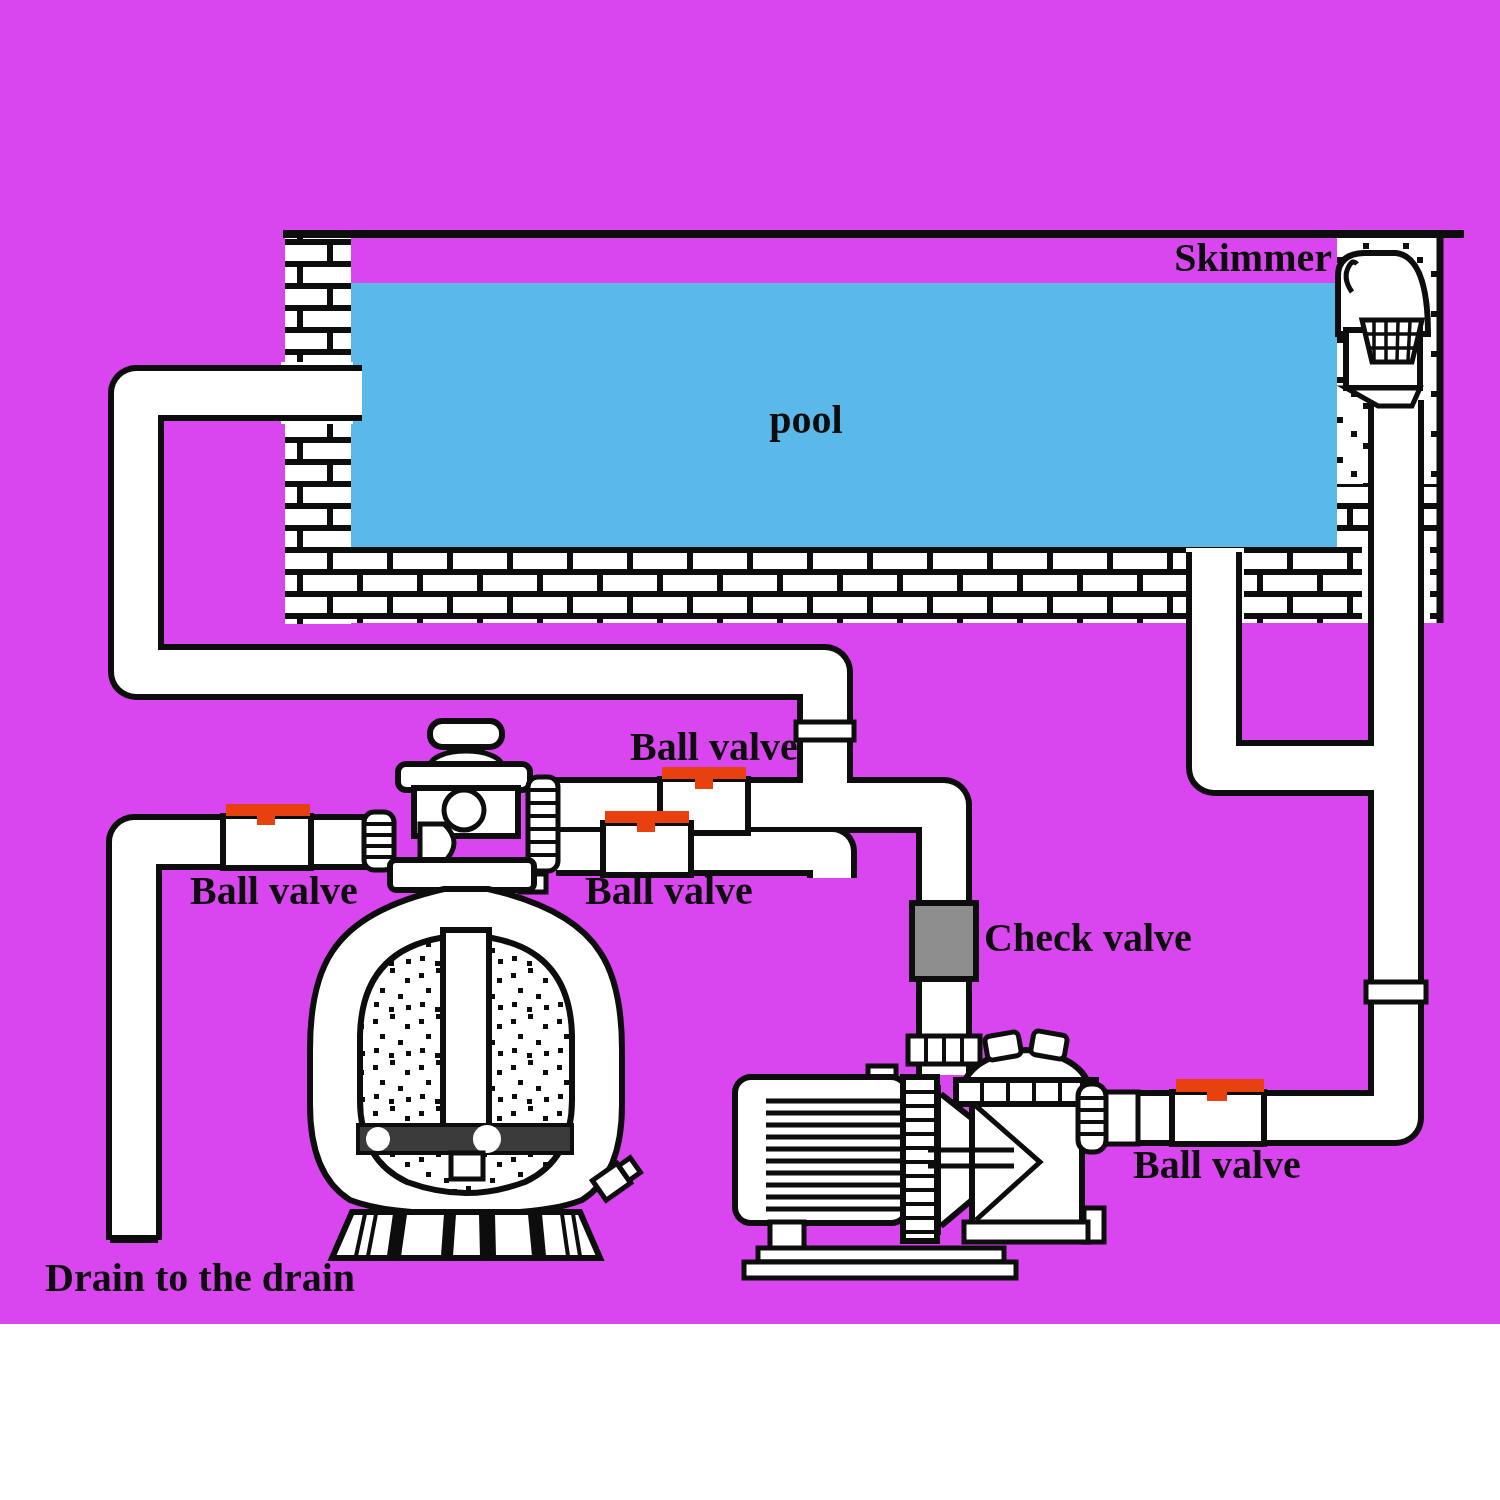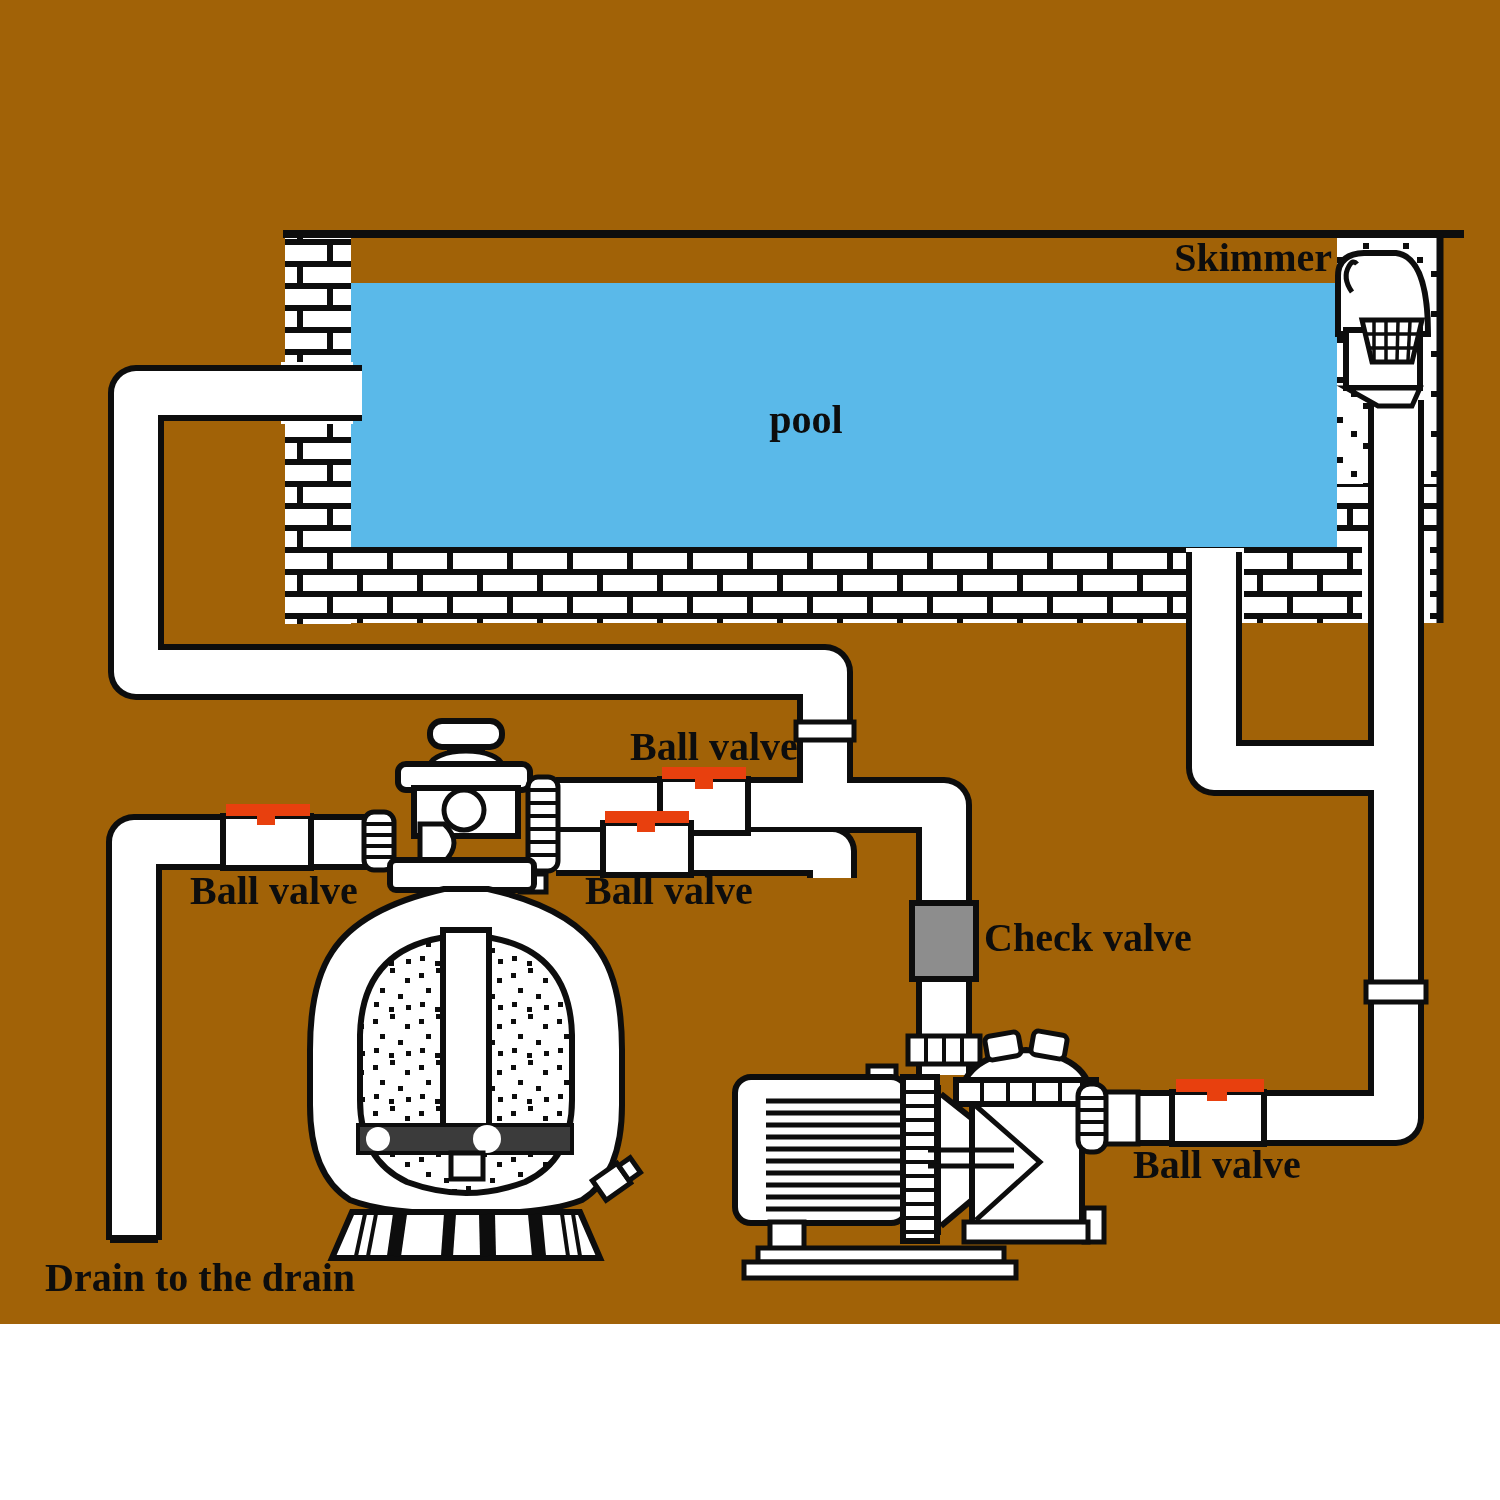--- a/index.html
+++ b/index.html
@@ -1,16 +1,16 @@
 <!DOCTYPE html>
 <html><head>
 <meta charset="utf-8">
 <style>
   html,body{margin:0;padding:0;background:#fff;}
-  .stage{width:1500px;height:1324px;position:relative;background:#a16207;}
+  .stage{width:1500px;height:1324px;position:relative;background:#d946ef;}
   svg{display:block;}
   .lbl{font-family:"Liberation Serif","DejaVu Serif",serif;font-weight:bold;font-size:40px;fill:#0d0d0d;}
   .pb{fill:none;stroke:#0d0d0d;stroke-linejoin:round;stroke-linecap:butt;}
   .pw{fill:none;stroke:#ffffff;stroke-linejoin:round;stroke-linecap:butt;}
   .s6{fill:#ffffff;stroke:#0d0d0d;stroke-width:6;}
   .s5{fill:#ffffff;stroke:#0d0d0d;stroke-width:5;}
   .t4{stroke:#0d0d0d;stroke-width:4;}
   .t5{stroke:#0d0d0d;stroke-width:5;}
   .nf{fill:none;}
 </style>

